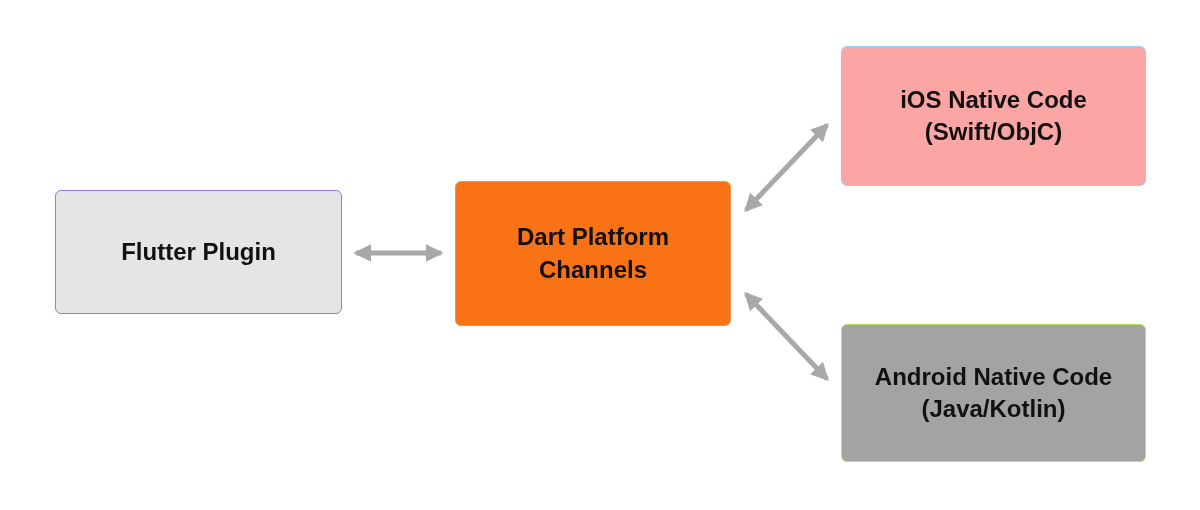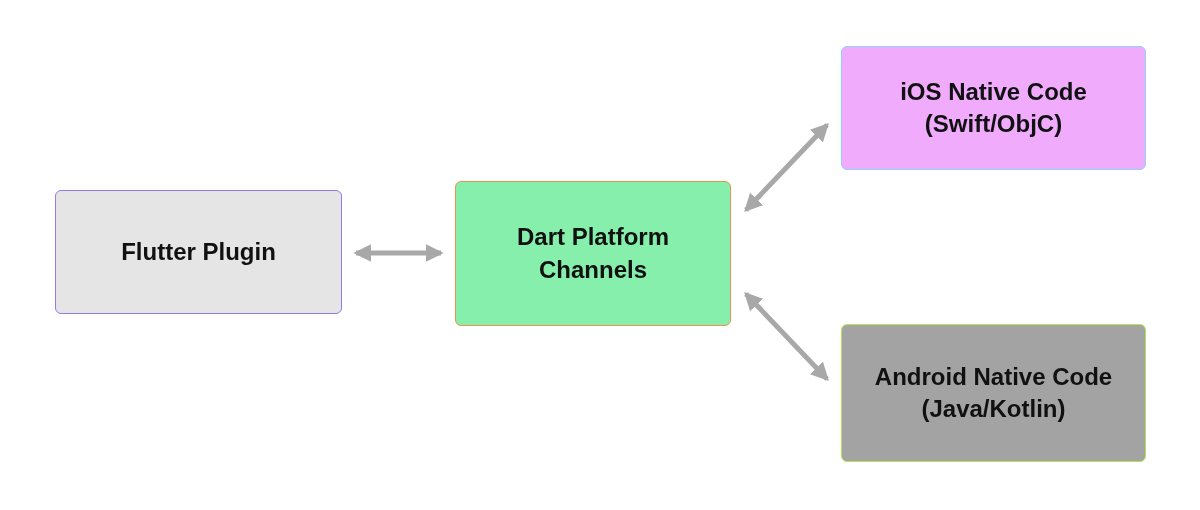--- a/index.html
+++ b/index.html
@@ -61,26 +61,26 @@
     </defs>
     <line x1="356" y1="253" x2="441" y2="253" marker-start="url(#ah)" marker-end="url(#ah)"></line>
     <line x1="746" y1="210" x2="827" y2="125" marker-start="url(#ah)" marker-end="url(#ah)"></line>
     <line x1="746" y1="294" x2="827" y2="379" marker-start="url(#ah)" marker-end="url(#ah)"></line>
   </svg>
 
   <div class="node" style="left: 55px; top: 190px; width: 287px; height: 124px; background: #e5e5e5; border-color: rgb(150, 120, 236);">
     <div class="label">Flutter Plugin</div>
   </div>
 
-  <div class="node" style="left: 455px; top: 181px; width: 276px; height: 145px; background: #86efac; border-color: rgb(233, 149, 79);">
+  <div class="node" style="left: 455px; top: 181px; width: 276px; height: 145px; background: #f97316; border-color: rgb(233, 149, 79);">
     <div class="label">Dart Platform
 Channels</div>
   </div>
 
-  <div class="node" style="left: 841px; top: 46px; width: 305px; height: 124px; background: #f0abfc; border-color: rgb(139, 211, 242);">
+  <div class="node" style="left: 841px; top: 46px; width: 305px; height: 140px; background: #fca5a5; border-color: rgb(139, 211, 242);">
     <div class="label">iOS Native Code
 (Swift/ObjC)</div>
   </div>
 
   <div class="node" style="left: 841px; top: 324px; width: 305px; height: 138px; background: #a3a3a3; border-color: rgb(179, 230, 87);">
     <div class="label">Android Native Code
 (Java/Kotlin)</div>
   </div>
 
 </div>

